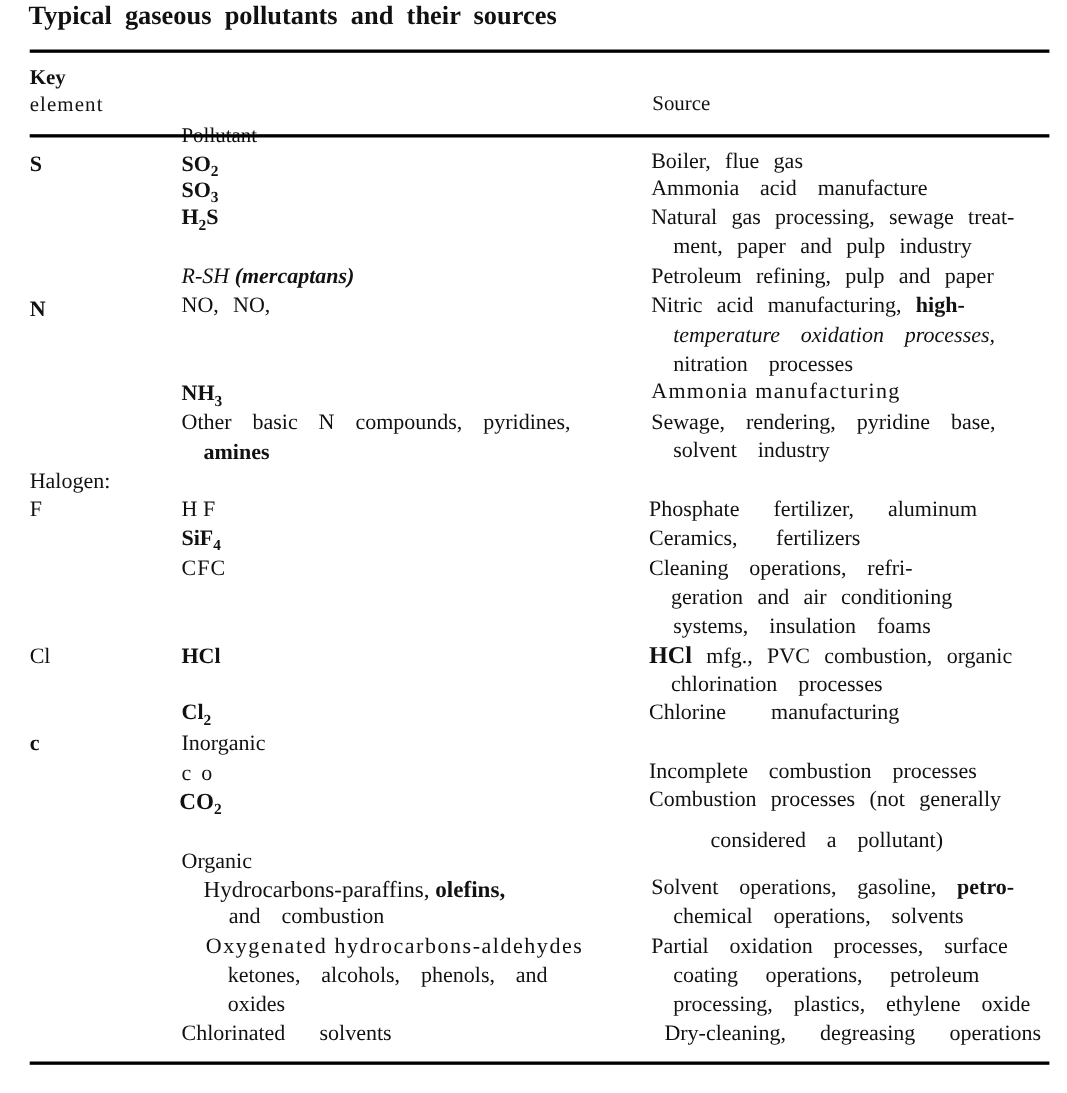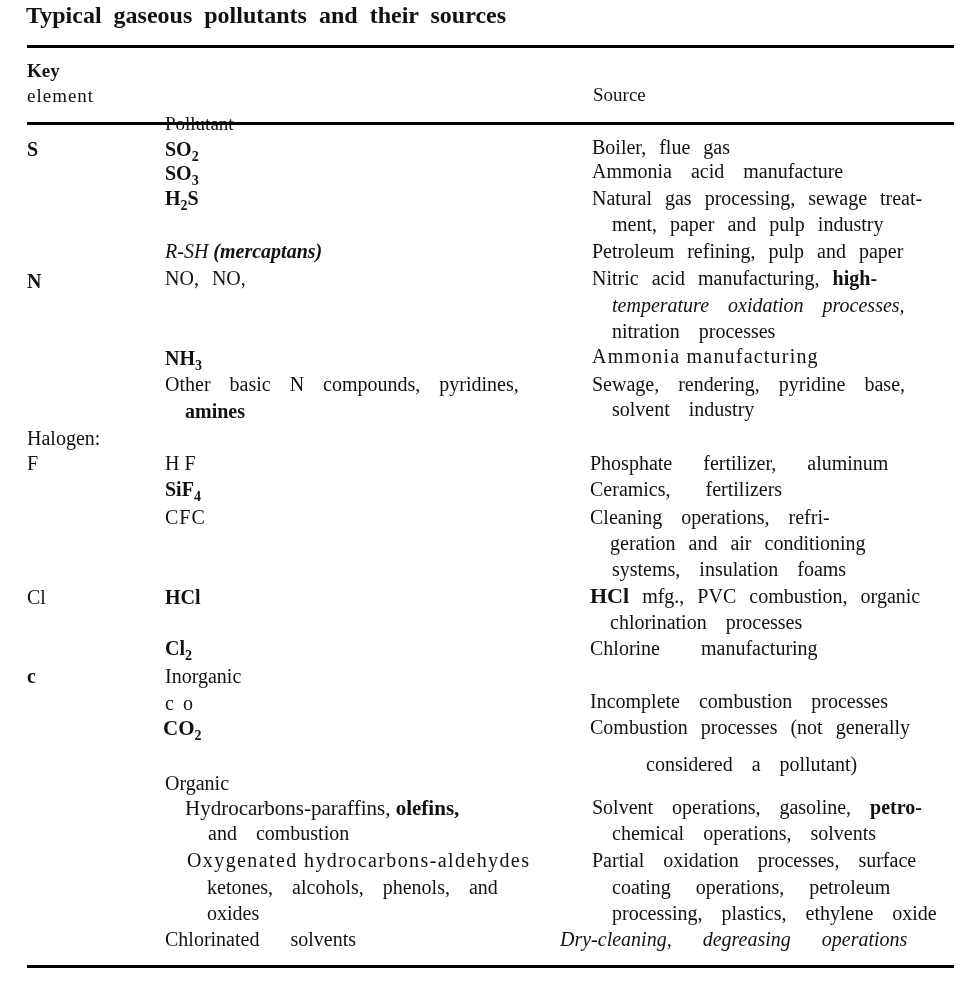--- a/index.html
+++ b/index.html
@@ -95,15 +95,15 @@
 <div class="t ws2" style="left:612px;top:822px;">chemical operations, solvents</div>
 
 <div class="t" style="left:187px;top:849px;letter-spacing:1.4px;">Oxygenated hydrocarbons-aldehydes</div>
 <div class="t ws2" style="left:207px;top:876px;">ketones, alcohols, phenols, and</div>
 <div class="t" style="left:207px;top:902px;">oxides</div>
 <div class="t ws2" style="left:592px;top:849px;">Partial oxidation processes, surface</div>
 <div class="t" style="left:612px;top:876px;word-spacing:20px;">coating operations, petroleum</div>
 <div class="t ws2" style="left:612px;top:902px;">processing, plastics, ethylene oxide</div>
 
 <div class="t" style="left:165px;top:928px;word-spacing:26px;">Chlorinated solvents</div>
-<div class="t" style="left:560px;top:928px;word-spacing:26px;font-style:italic;">Dry-cleaning, degreasing operations</div>
+<div class="t" style="left:604px;top:928px;word-spacing:26px;">Dry-cleaning, degreasing operations</div>
 
 <div class="rule" style="top:965px;"></div>
 
 </body></html>

